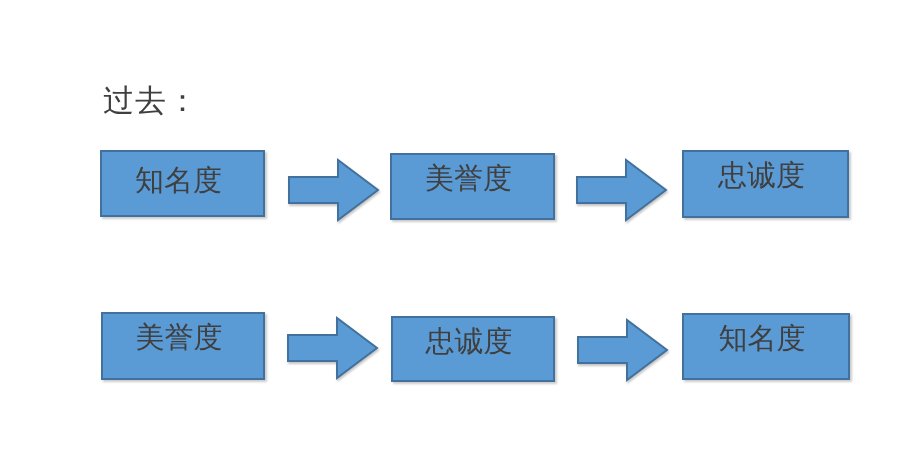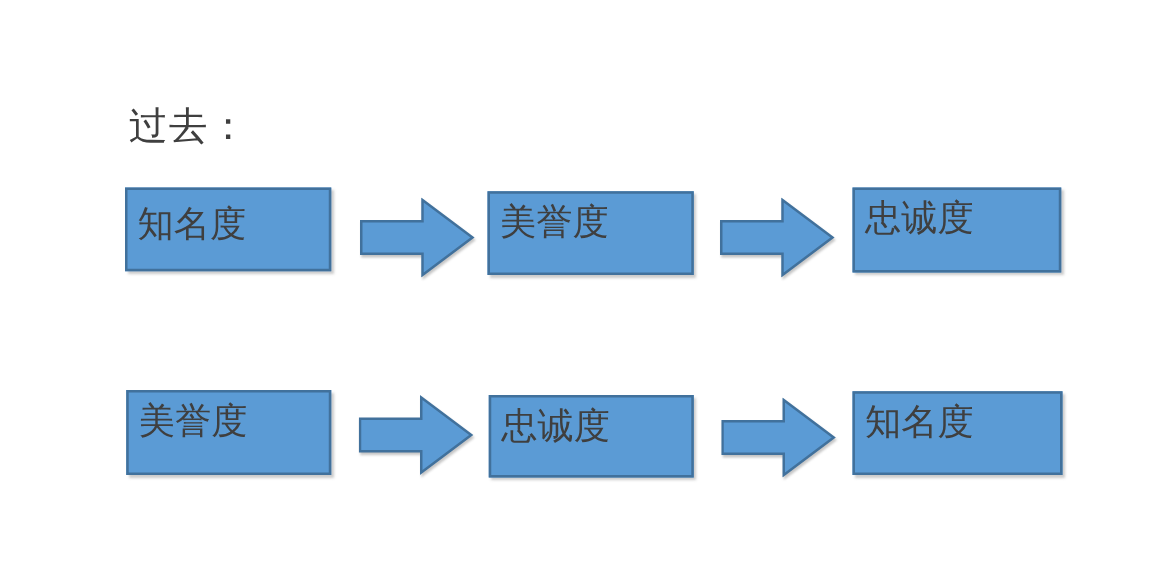--- a/index.html
+++ b/index.html
@@ -35,20 +35,21 @@
     position: absolute;
     background: var(--box-fill, #5B9BD5);
     border: 2.5px solid var(--box-border, #41719C);
     box-shadow: 2px 2px 2px rgba(110,110,110,0.35);
     color: var(--text, #3F3F3F);
     font-size: 29px;
     line-height: 36px;
     padding: 5px 16px 0 8px;
     white-space: nowrap;
     overflow: hidden;
+    text-align: center;
   }
   
   .b1a { left: 100px; top: 150px; width: 165px; height: 67px; padding-top: 10px; }
   .b1b { left: 390px; top: 153px; width: 165px; height: 67px; }
   .b1c { left: 682px; top: 150px; width: 167px; height: 68px; }
   
   .b2a { left: 101px; top: 312px; width: 164px; height: 68px; }
   .b2b { left: 391px; top: 316px; width: 164px; height: 66px; }
   .b2c { left: 682px; top: 313px; width: 168px; height: 67px; }
   .arrow {

